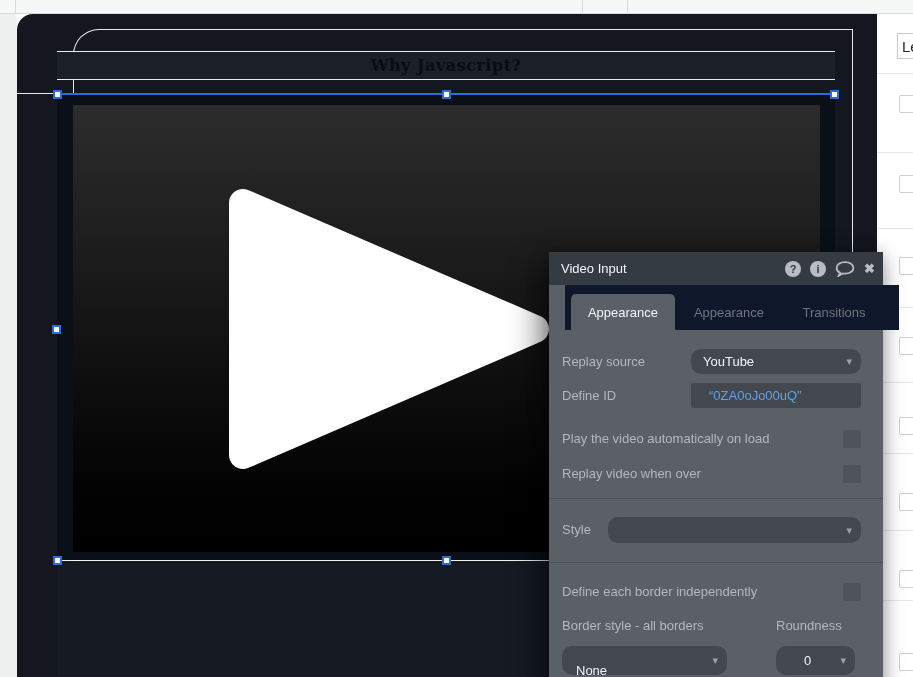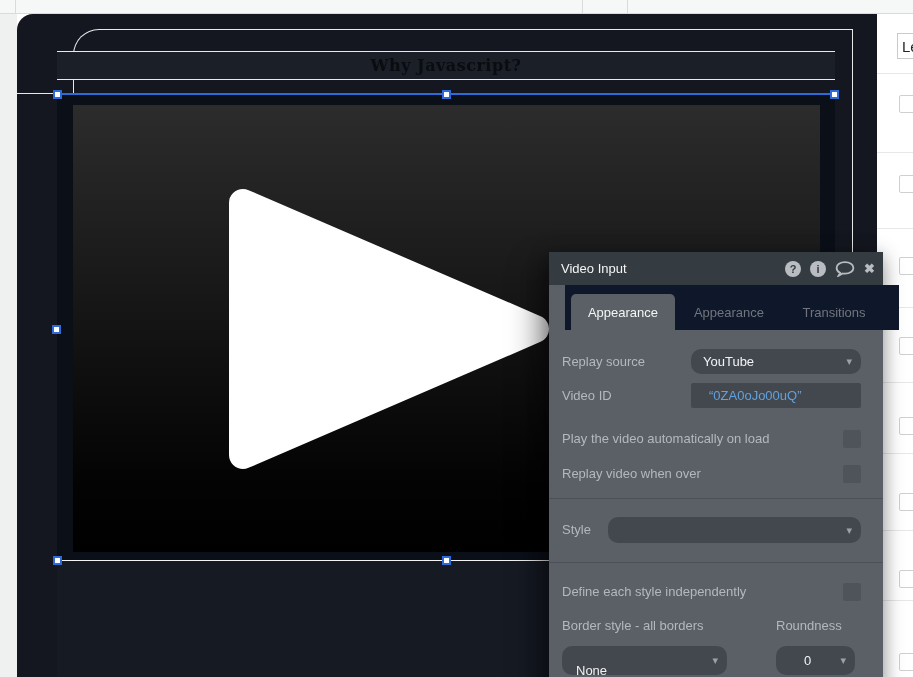--- a/index.html
+++ b/index.html
@@ -146,42 +146,42 @@
     </div>
 
     <div class="panel-body">
 
       <span class="flabel" style="left:13px; top:19px; line-height:25px;">Replay source</span>
       <div class="dropdown" style="left:142px; top:19px; width:170px; height:25px;">
         <span class="val">YouTube</span>
         <span class="caret">▾</span>
       </div>
 
-      <span class="flabel" style="left:13px; top:53px; line-height:25px;">Video ID</span>
+      <span class="flabel" style="left:13px; top:53px; line-height:25px;">Define ID</span>
       <div class="textinput" style="left:142px; top:53px; width:170px; height:25px;">
         <span class="val">“0ZA0oJo00uQ”</span>
       </div>
 
       <span class="flabel" style="left:13px; top:100px; line-height:18px;">Play the video automatically on load</span>
       <div class="checkbox" style="left:294px; top:100px;"></div>
 
       <span class="flabel" style="left:13px; top:135px; line-height:18px;text-align:center;">Replay video when over</span>
       <div class="checkbox" style="left:294px; top:135px;"></div>
 
       <div class="pdivider" style="top:168px"></div>
 
       <span class="flabel" style="left:13px; top:187px; line-height:26px;">Style</span>
       <div class="dropdown" style="left:59px; top:187px; width:253px; height:26px;">
         <span class="val"></span>
         <span class="caret">▾</span>
       </div>
 
       <div class="pdivider" style="top:232px"></div>
 
-      <span class="flabel" style="left:13px; top:253px; line-height:18px;">Define each style independently</span>
+      <span class="flabel" style="left:13px; top:253px; line-height:18px;">Define each border independently</span>
       <div class="checkbox" style="left:294px; top:253px;"></div>
 
       <span class="flabel" style="left:13px; top:287px; line-height:18px;">Border style - all borders</span>
       <span class="flabel" style="left:227px; top:287px; line-height:18px;">Roundness</span>
 
       <div class="dropdown" style="left:13px; top:316px; width:165px; height:29px;">
         <span class="val" style="padding-left:14px;margin-top:20px;">None</span>
         <span class="caret">▾</span>
       </div>
       <div class="dropdown" style="left:227px; top:316px; width:79px; height:29px;">

